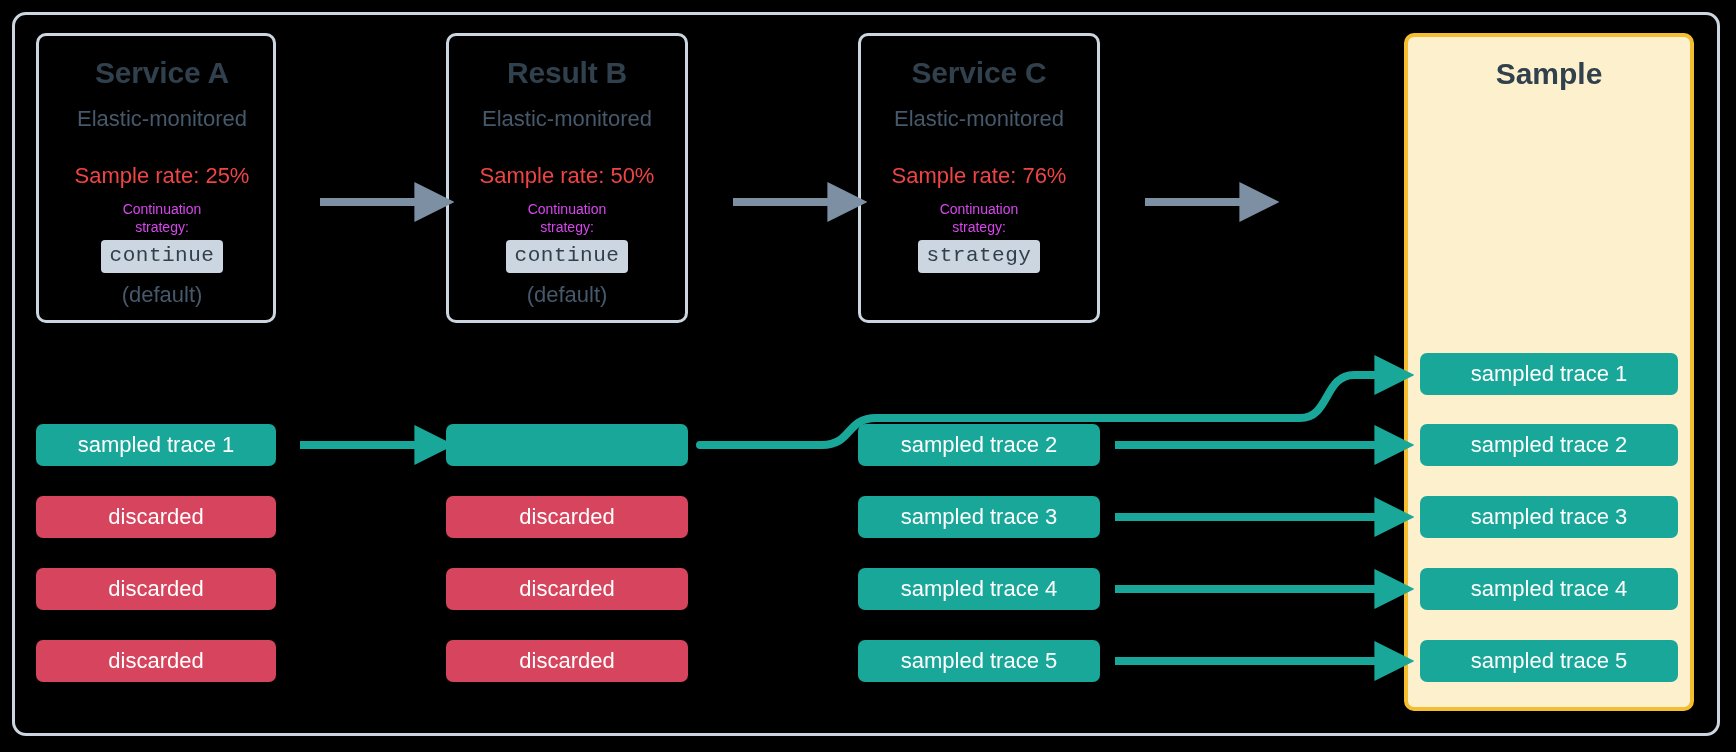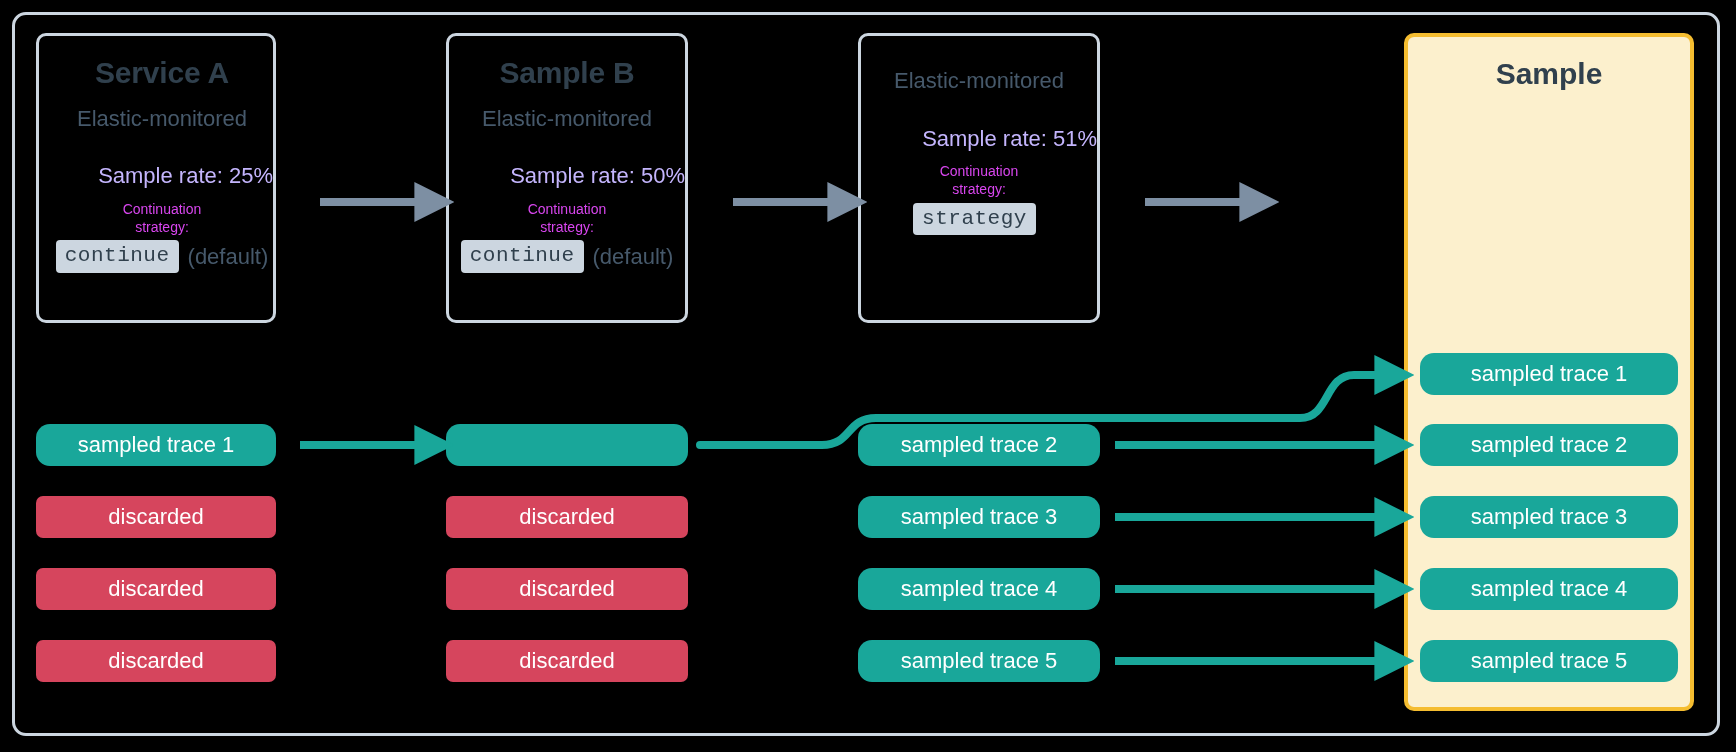--- a/index.html
+++ b/index.html
@@ -50,40 +50,40 @@
     line-height: 1.25;
   }
   .svc-sub {
     font-size: 22px;
     color: #46596b;
     margin-top: 13px;
     line-height: 1.25;
   }
   .svc-rate {
     font-size: 22px;
-    color: #c4b5fd;
+    color: #ef4444;
     margin-top: 30px;
     line-height: 1.25;
-    text-align: right;
   }
   .svc-strategy-label {
     font-size: 14px;
     color: #d946ef;
     margin-top: 10px;
     line-height: 1.32;
   }
   .svc-strategy-row {
     margin-top: 4px;
     font-size: 22px;
     color: #46596b;
     display: flex;
     align-items: center;
     justify-content: center;
     gap: 9px;
     padding: 0 10px;
+    flex-direction: column;
   }
   code.code-chip {
     display: inline-block;
     background: #ccd6e0;
     color: #30404d;
     border-radius: 4px;
     font-family: "Liberation Mono", monospace;
     font-size: 21px;
     padding: 3px 9px 4px 9px;
     letter-spacing: 0.5px;
@@ -114,21 +114,21 @@
     height: 42px;
     border-radius: 7px;
     display: flex;
     align-items: center;
     justify-content: center;
     color: #ffffff;
     font-size: 22px;
     line-height: 1;
     white-space: nowrap;
   }
-  .pill.sampled { background: #19a79a; border-radius: 14px; }
+  .pill.sampled { background: #19a79a; }
   .pill.discarded { background: #d6455d; }
 
   
   #arrow-layer {
     position: absolute;
     left: 0;
     top: 0;
     width: 1736px;
     height: 752px;
     pointer-events: none;
@@ -149,36 +149,37 @@
       <div>Continuation</div>
       <div>strategy:</div>
     </div>
     <div class="svc-strategy-row">
       <code class="code-chip">continue</code>
       <span>(default)</span>
     </div>
   </div>
 
   <div class="svc-box" style="left:446px; top:33px; width:242px; height:290px;">
-    <div class="svc-title">Sample B</div>
+    <div class="svc-title">Result B</div>
     <div class="svc-sub">Elastic-monitored</div>
     <div class="svc-rate">Sample rate: 50%</div>
     <div class="svc-strategy-label">
       <div>Continuation</div>
       <div>strategy:</div>
     </div>
     <div class="svc-strategy-row">
       <code class="code-chip">continue</code>
       <span>(default)</span>
     </div>
   </div>
 
   <div class="svc-box" style="left:858px; top:33px; width:242px; height:290px;">
+    <div class="svc-title">Service C</div>
     <div class="svc-sub">Elastic-monitored</div>
-    <div class="svc-rate">Sample rate: 51%</div>
+    <div class="svc-rate">Sample rate: 76%</div>
     <div class="svc-strategy-label">
       <div>Continuation</div>
       <div>strategy:</div>
     </div>
     <div class="svc-strategy-row">
       <code class="code-chip">strategy</code>
       <span></span>
     </div>
   </div>
 

